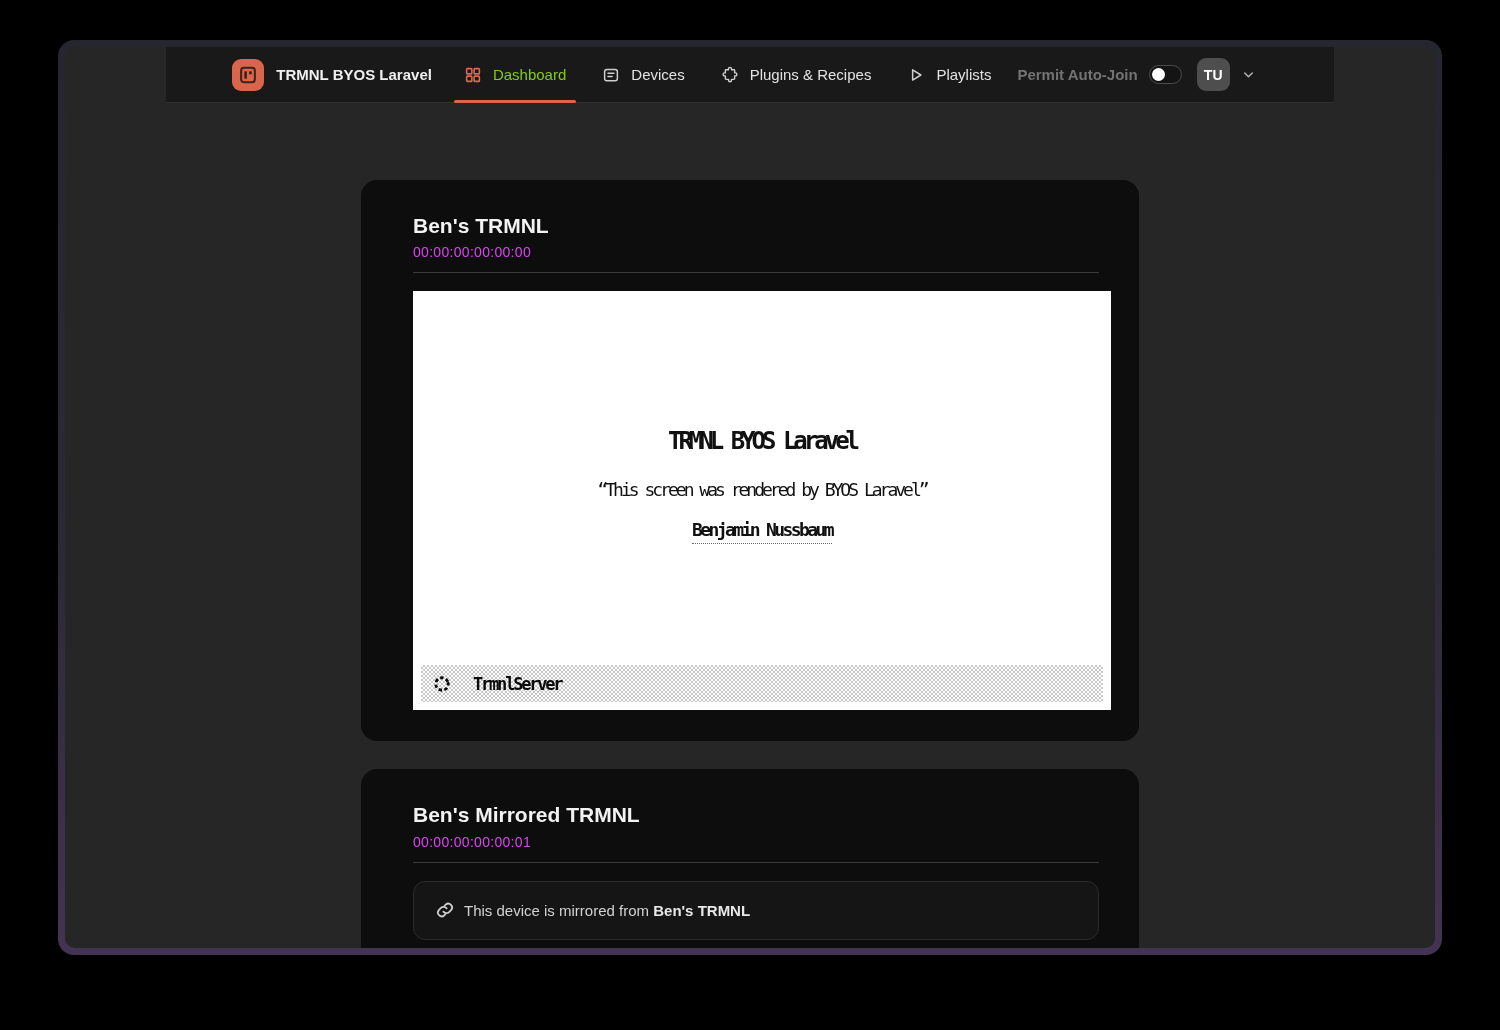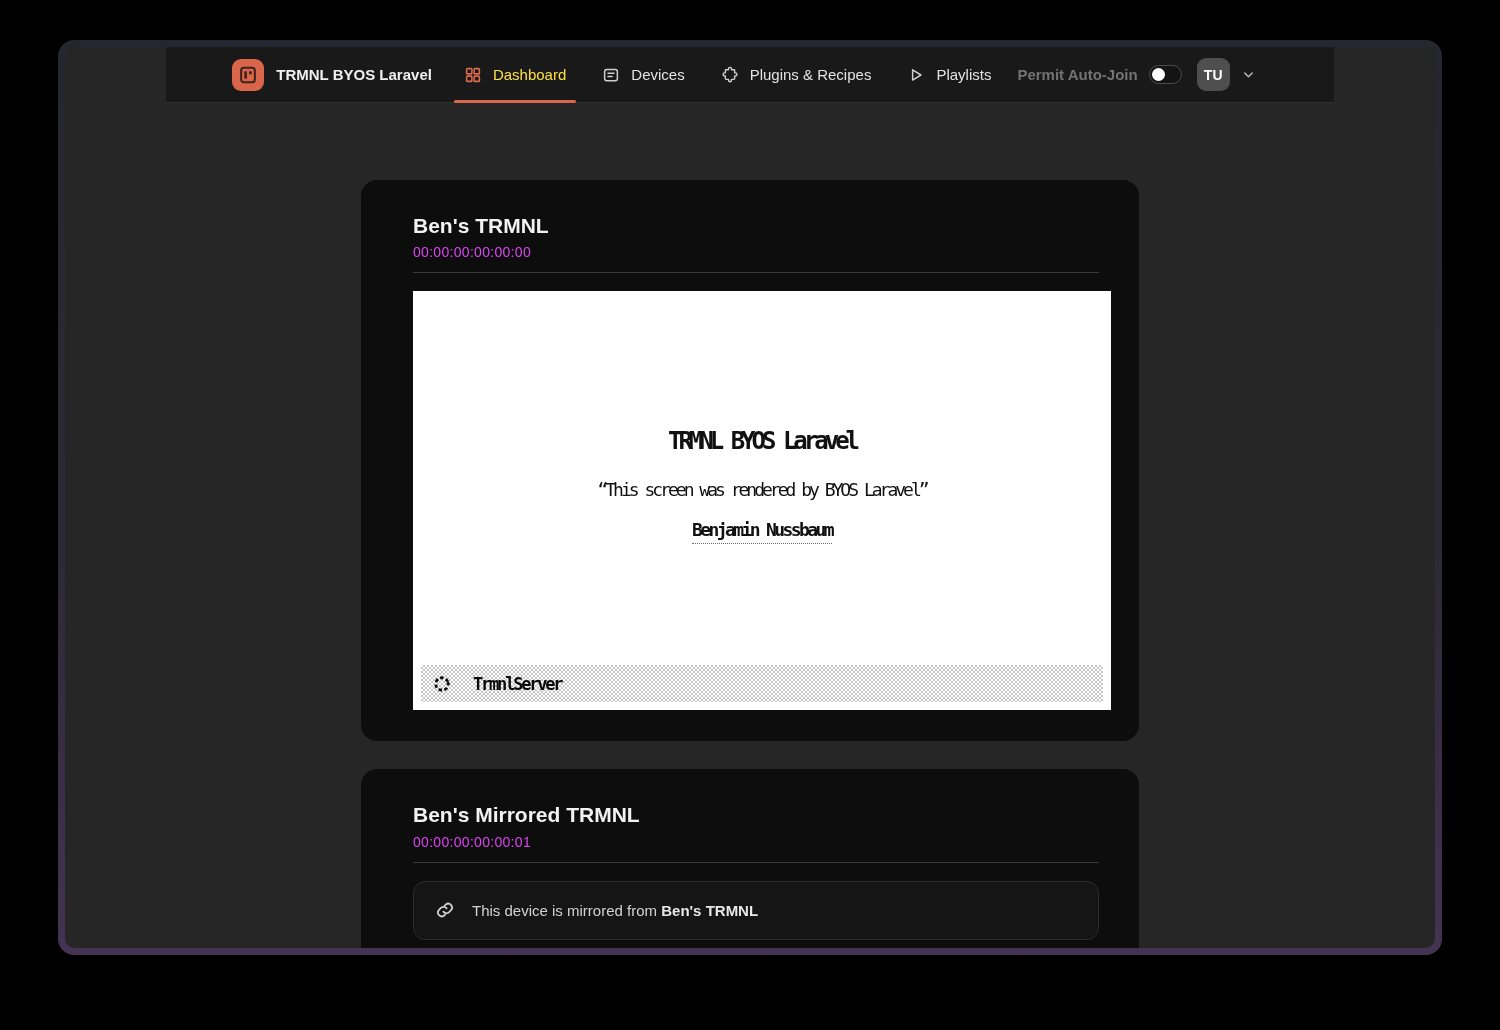--- a/index.html
+++ b/index.html
@@ -17,21 +17,21 @@
   .navbar { height:56px; flex:0 0 56px; background:#191919; border-bottom:1px solid #2f2f2f;
             display:flex; align-items:center; padding:0 78px 0 66px; }
   .brand { display:flex; align-items:center; gap:12px; }
   .logo { width:32px; height:32px; border-radius:9px; background:#d9664a;
           display:flex; align-items:center; justify-content:center; }
   .brand-title { font-size:15px; font-weight:700; color:#f0f0f0; white-space:nowrap; }
   .nav-items { display:flex; align-items:stretch; height:100%; margin-left:22px; }
   .nav-item { position:relative; display:flex; align-items:center; gap:11px; padding:0 10px;
               margin-right:16px; font-size:15px; font-weight:500; color:#e3e3e3; cursor:pointer; }
   .nav-item .nicon { display:flex; color:#cfcfcf; }
-  .nav-item.active { color:#fde047; }
+  .nav-item.active { color:#84cc16; }
   .nav-item.active .nicon { color:#dd6a4e; }
   .nav-item.active::after { content:""; position:absolute; left:0; right:0; bottom:-1px;
                             height:3px; background:#d9664a; border-radius:2px; }
   .nav-right { margin-left:auto; display:flex; align-items:center; }
   .permit-label { font-size:15px; font-weight:700; color:#737373; white-space:nowrap; }
   .toggle { width:33px; height:19px; border-radius:10px; background:#141414;
             border:1.5px solid #4b4b4b; margin-left:11px; position:relative; cursor:pointer; }
   .toggle-knob { position:absolute; left:2px; top:1.5px; width:13px; height:13px;
                  border-radius:50%; background:#fff; }
   .avatar { width:33px; height:33px; border-radius:9px; background:#4e4e4e; margin-left:15px;
@@ -58,21 +58,21 @@
                    padding-bottom:3px; border-bottom:1px dotted #6a6a6a; }
   .screen-bar { position:absolute; left:8px; right:8px; bottom:8px; height:37px;
                 display:flex; align-items:center; padding-left:11px; gap:21px;
                 background-color:#fff; border-radius:2px;
                 background-image:conic-gradient(#c7c7c7 25%, transparent 25% 50%, #c7c7c7 50% 75%, transparent 75%);
                 background-size:4px 4px; }
   .screen-bar-label { font-size:17px; font-weight:700; letter-spacing:-2.2px; color:#0a0a0a; }
 
   
   .mirror-box { margin-top:18px; height:59px; border-radius:12px; background:#151515;
-                border:1px solid #2b2b2b; display:flex; align-items:center; padding:0 20px; gap:16px; }
+                border:1px solid #2b2b2b; display:flex; align-items:center; padding:0 20px; gap:8px; }
   .mirror-text { font-size:15px; color:#d2d2d2; }
   .mirror-text b { font-weight:700; color:#e8e8e8; }
   .link-ic { color:#cfcfcf; display:flex; }
 </style>
 </head>
 <body>
 
 <div class="stage">
   <div class="window">
     <div class="window-inner">

